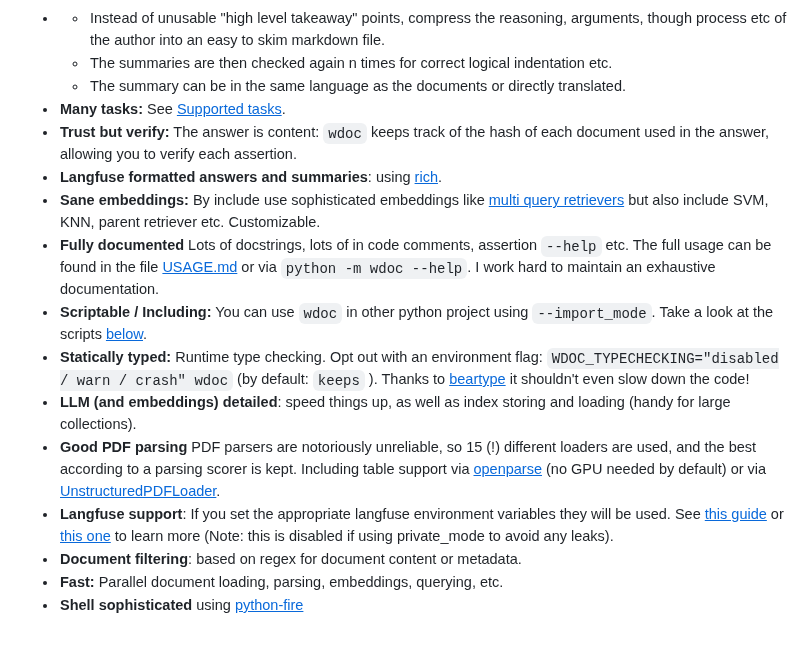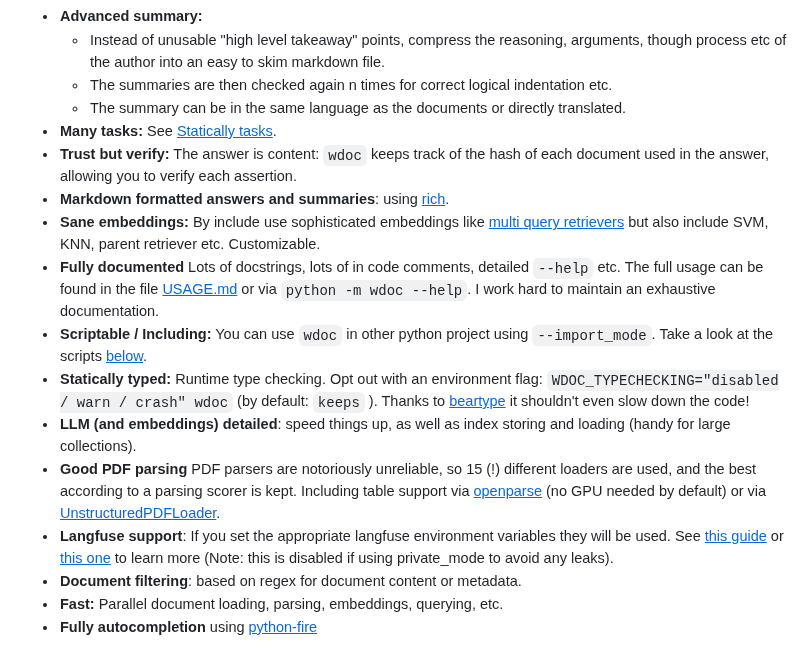--- a/index.html
+++ b/index.html
@@ -48,32 +48,32 @@
     padding: 2.5px 5px;
     border-radius: 6px;
     white-space: normal;
   }
 </style>
 </head>
 <body>
 
 <div class="doc">
   <ul class="feature-list">
-      <li><strong>Advanced summary:</strong><ul class="sub-list">
+      <li><ul class="sub-list">
           <li><span>Instead of unusable "high level takeaway" points, compress the reasoning, arguments, though process etc of the author into an easy to skim markdown file.</span></li>
           <li><span>The summaries are then checked again n times for correct logical indentation etc.</span></li>
           <li><span>The summary can be in the same language as the documents or directly translated.</span></li>
         </ul></li>
-      <li><strong>Many tasks:</strong><span> See </span><a class="link" href="#">Statically tasks</a><span>.</span></li>
+      <li><strong>Many tasks:</strong><span> See </span><a class="link" href="#">Supported tasks</a><span>.</span></li>
       <li><strong>Trust but verify:</strong><span> The answer is content: </span><code class="inline-code">wdoc</code><span> keeps track of the hash of each document used in the answer, allowing you to verify each assertion.</span></li>
-      <li><strong>Markdown formatted answers and summaries</strong><span>: using </span><a class="link" href="#">rich</a><span>.</span></li>
+      <li><strong>Langfuse formatted answers and summaries</strong><span>: using </span><a class="link" href="#">rich</a><span>.</span></li>
       <li><strong>Sane embeddings:</strong><span> By include use sophisticated embeddings like </span><a class="link" href="#">multi query retrievers</a><span> but also include SVM, KNN, parent retriever etc. Customizable.</span></li>
-      <li><strong>Fully documented</strong><span> Lots of docstrings, lots of in code comments, detailed </span><code class="inline-code">--help</code><span> etc. The full usage can be found in the file </span><a class="link" href="#">USAGE.md</a><span> or via </span><code class="inline-code">python -m wdoc --help</code><span>. I work hard to maintain an exhaustive documentation.</span></li>
+      <li><strong>Fully documented</strong><span> Lots of docstrings, lots of in code comments, assertion </span><code class="inline-code">--help</code><span> etc. The full usage can be found in the file </span><a class="link" href="#">USAGE.md</a><span> or via </span><code class="inline-code">python -m wdoc --help</code><span>. I work hard to maintain an exhaustive documentation.</span></li>
       <li><strong>Scriptable / Including:</strong><span> You can use </span><code class="inline-code">wdoc</code><span> in other python project using </span><code class="inline-code">--import_mode</code><span>. Take a look at the scripts </span><a class="link" href="#">below</a><span>.</span></li>
       <li><strong>Statically typed:</strong><span> Runtime type checking. Opt out with an environment flag: </span><code class="inline-code">WDOC_TYPECHECKING="disabled / warn / crash" wdoc</code><span> (by default: </span><code class="inline-code">keeps</code><span> ). Thanks to </span><a class="link" href="#">beartype</a><span> it shouldn't even slow down the code!</span></li>
       <li><strong>LLM (and embeddings) detailed</strong><span>: speed things up, as well as index storing and loading (handy for large collections).</span></li>
       <li><strong>Good PDF parsing</strong><span> PDF parsers are notoriously unreliable, so 15 (!) different loaders are used, and the best according to a parsing scorer is kept. Including table support via </span><a class="link" href="#">openparse</a><span> (no GPU needed by default) or via </span><a class="link" href="#">UnstructuredPDFLoader</a><span>.</span></li>
       <li><strong>Langfuse support</strong><span>: If you set the appropriate langfuse environment variables they will be used. See </span><a class="link" href="#">this guide</a><span> or </span><a class="link" href="#">this one</a><span> to learn more (Note: this is disabled if using private_mode to avoid any leaks).</span></li>
       <li><strong>Document filtering</strong><span>: based on regex for document content or metadata.</span></li>
       <li><strong>Fast:</strong><span> Parallel document loading, parsing, embeddings, querying, etc.</span></li>
-      <li><strong>Fully autocompletion</strong><span> using </span><a class="link" href="#">python-fire</a></li>
+      <li><strong>Shell sophisticated</strong><span> using </span><a class="link" href="#">python-fire</a></li>
     </ul>
 </div>
 
 </body></html>

